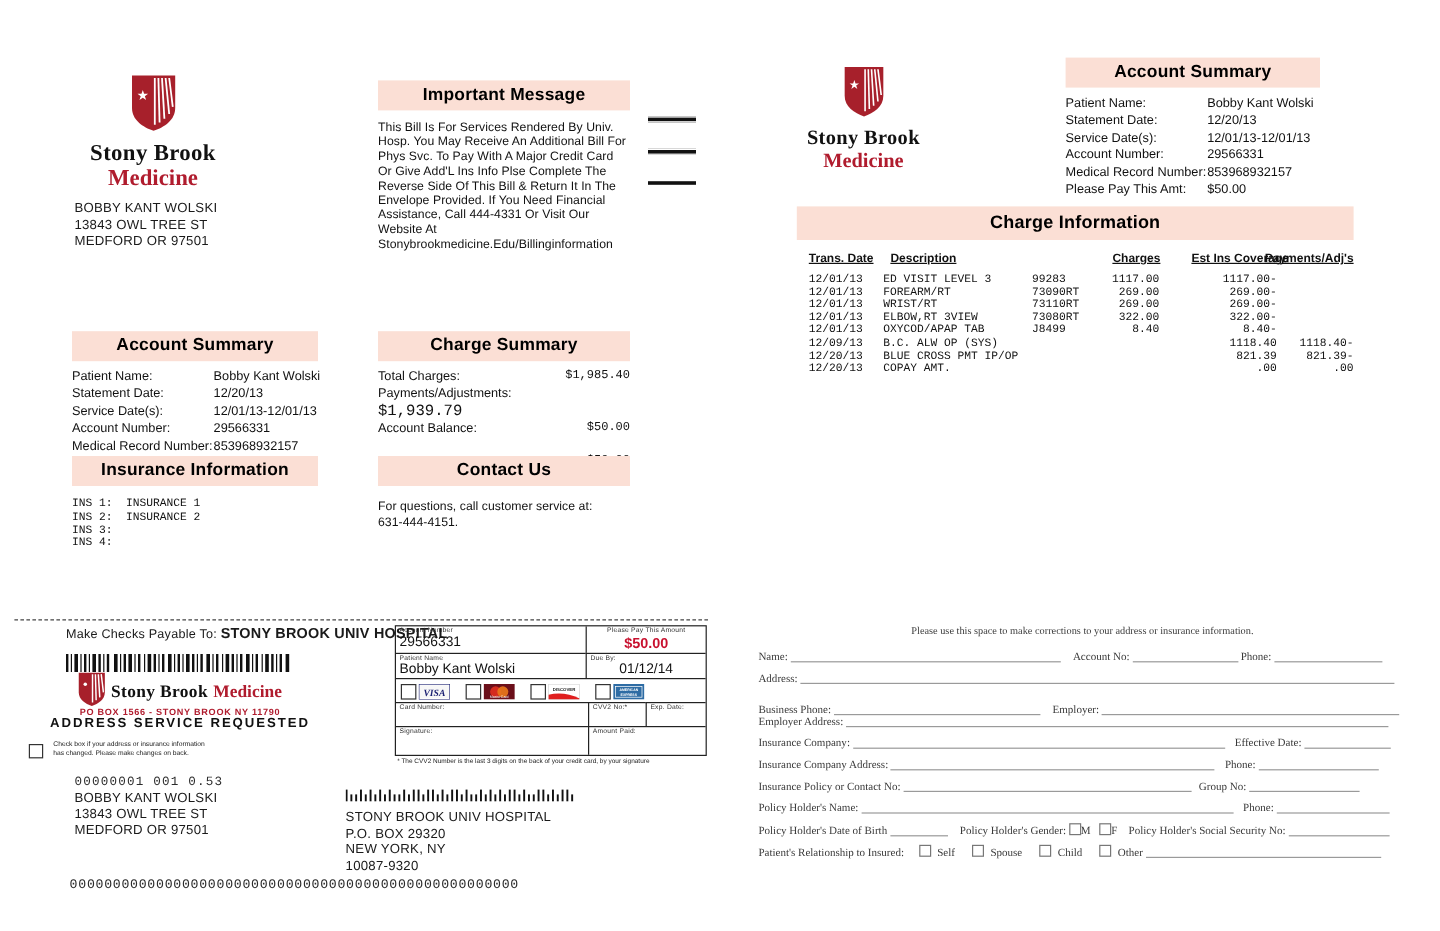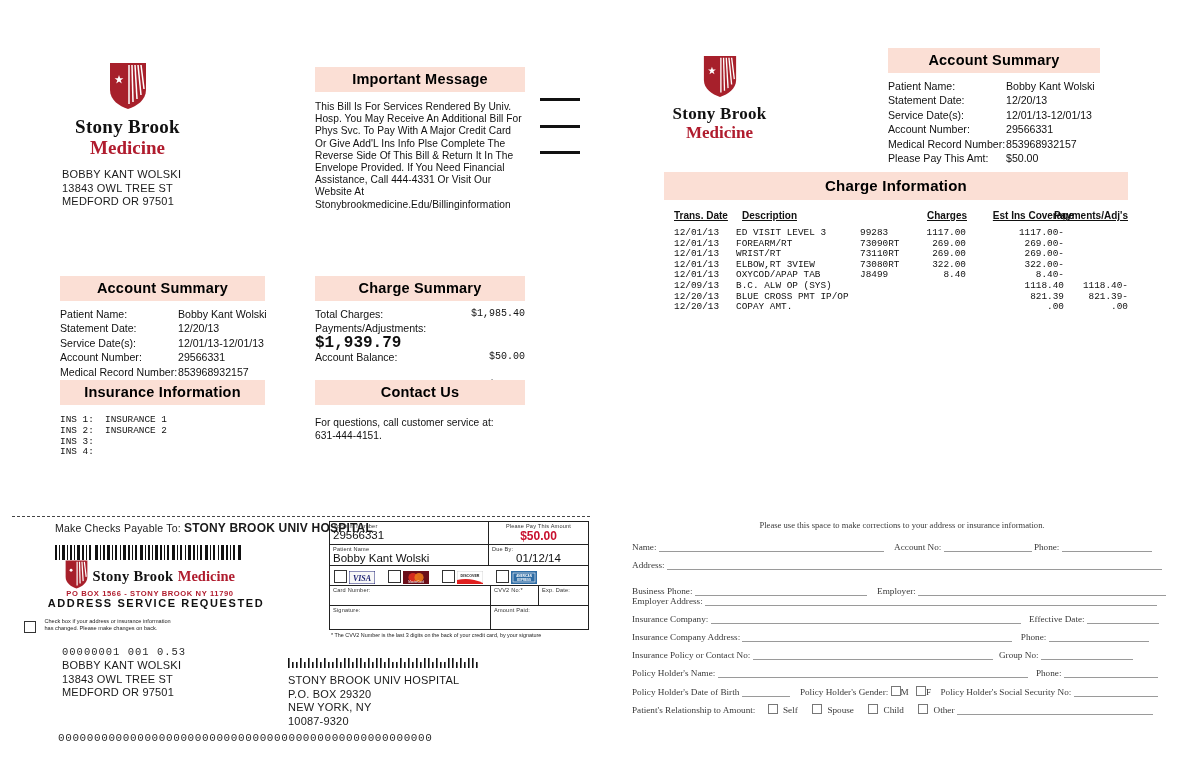--- a/index.html
+++ b/index.html
@@ -168,21 +168,21 @@
 
   <div class="abs" style="left:315px;top:276px;width:210px;">
     <div class="banner lg">Charge Summary</div>
     <div class="kv" id="cs-rows" style="margin-top:6px;">
         <div class="row" style="justify-content: space-between;">
           <span class="k">Total Charges:</span>
           <span class="v mono" style="font-size: 10px;">$1,985.40</span>
         </div>
         <div class="row" style="justify-content: space-between; flex-direction: column;">
           <span class="k">Payments/Adjustments:</span>
-          <span class="v mono" style="font-size: 16px; font-weight: bold;">$1,939.79</span>
+          <span class="v mono" style="font-size: 13px;">$1,939.79</span>
         </div>
         <div class="row" style="justify-content: space-between;">
           <span class="k">Account Balance:</span>
           <span class="v mono" style="font-size: 10px;">$50.00</span>
         </div>
       </div>
     <div class="kv" style="margin-top:13px;">
       <div class="row" style="justify-content:space-between;">
         <span class="k">Please Pay This Amt:</span>
         <span class="v mono" style="font-size:10px;">$50.00</span>
@@ -396,21 +396,21 @@
           <line x1="32" y1="3" x2="35" y2="28"></line>
         </g>
         <circle cx="10" cy="17" r="2.4" fill="#ffffff"></circle>
       </svg>
     </span>
     <span class="logo-name" style="font-size:14.5px;vertical-align:middle;">Stony Brook</span>
     <span class="logo-med" style="font-size:14.5px;vertical-align:middle;">Medicine</span>
   </div>
 
   <div class="abs pobox" style="left:45px;top:589px;width:210px;">PO BOX 1566  -  STONY BROOK NY 11790</div>
-  <div class="abs asr" style="left:40px;top:597px;width:220px;margin-left:6px;">ADDRESS SERVICE REQUESTED</div>
+  <div class="abs asr" style="left:40px;top:597px;width:220px;">ADDRESS SERVICE REQUESTED</div>
 
   <div class="abs" style="left:24px;top:619px;">
     <span class="box-sm"></span>
     <span class="chkline" style="display:inline-block;vertical-align:top;margin-left:4px;margin-top:-1px;">
       <span style="display:block">Check box if your address or insurance information</span>
       <span style="display:block">has changed.  Please make changes on back.</span>
     </span>
   </div>
 
   <div class="abs" style="left:62px;top:646px;">
@@ -623,21 +623,21 @@
       <span>Policy Holder's Date of Birth</span>
       <span class="ln" style="width:48px;"></span>
       <span style="margin-left:8px;">Policy Holder's Gender:</span>
       <span class="fbx"></span><span>M</span>
       <span class="fbx" style="margin-left:5px;"></span><span>F</span>
       <span style="margin-left:7px;">Policy Holder's Social Security No:</span>
       <span class="ln" style="width:84px;"></span>
     </div>
 
     <div class="frow" style="left:0;top:184px;">
-      <span>Patient's Relationship to Amount:</span>
+      <span>Patient's Relationship to Insured:</span>
       <span class="fbx" style="margin-left:10px;"></span>
       <span style="margin-left:3px;">Self</span>
       <span class="fbx" style="margin-left:12px;"></span>
       <span style="margin-left:3px;">Spouse</span>
       <span class="fbx" style="margin-left:12px;"></span>
       <span style="margin-left:3px;">Child</span>
       <span class="fbx" style="margin-left:12px;"></span>
       <span style="margin-left:3px;">Other</span>
       <span class="ln" style="width:196px;"></span>
     </div>

